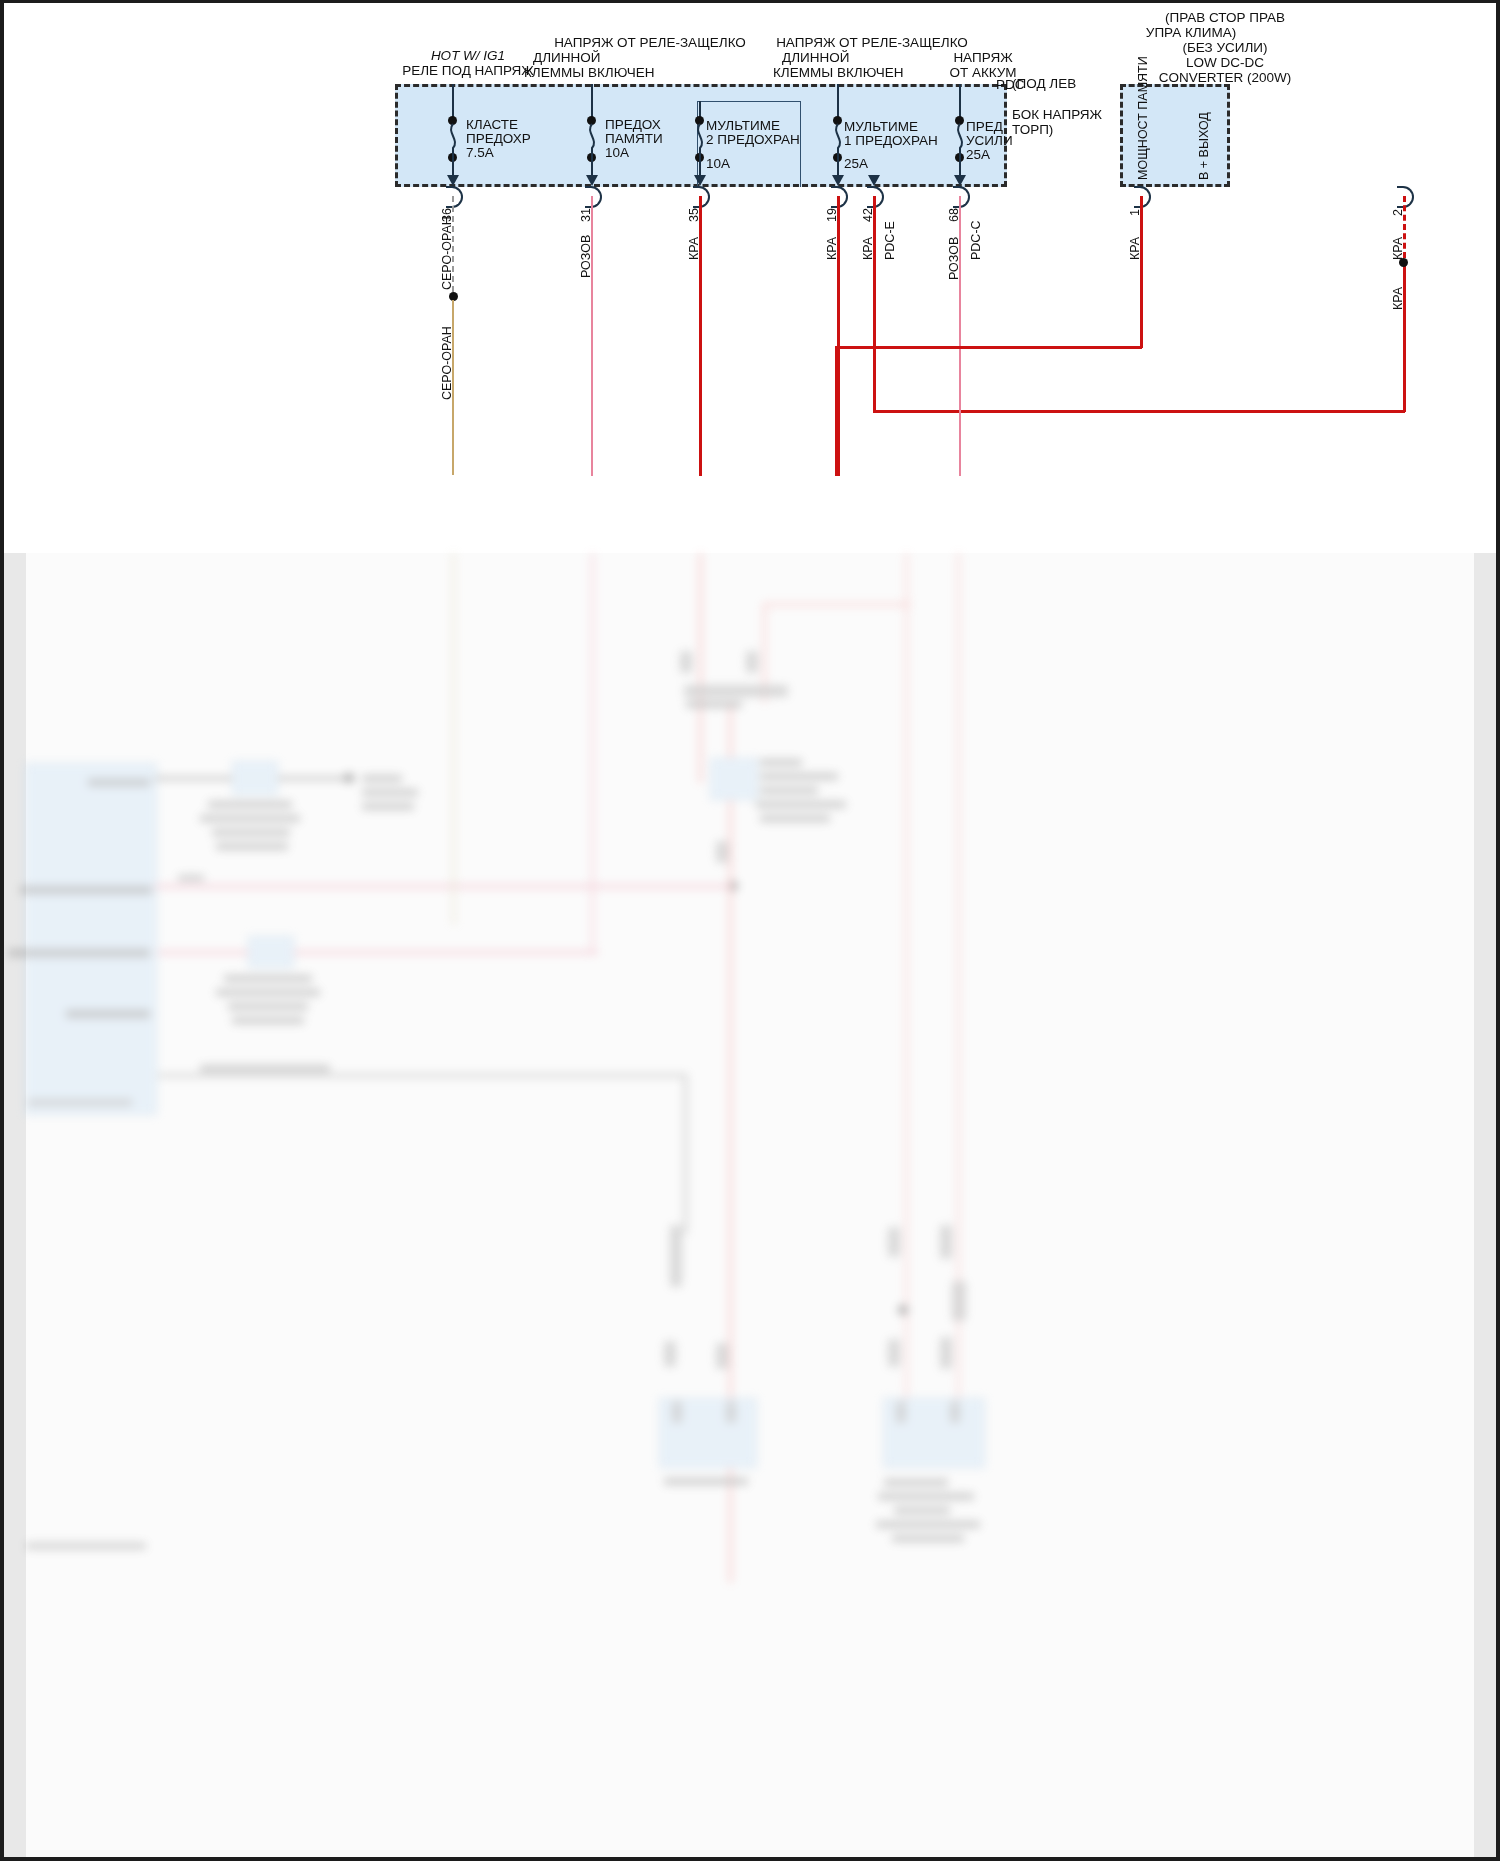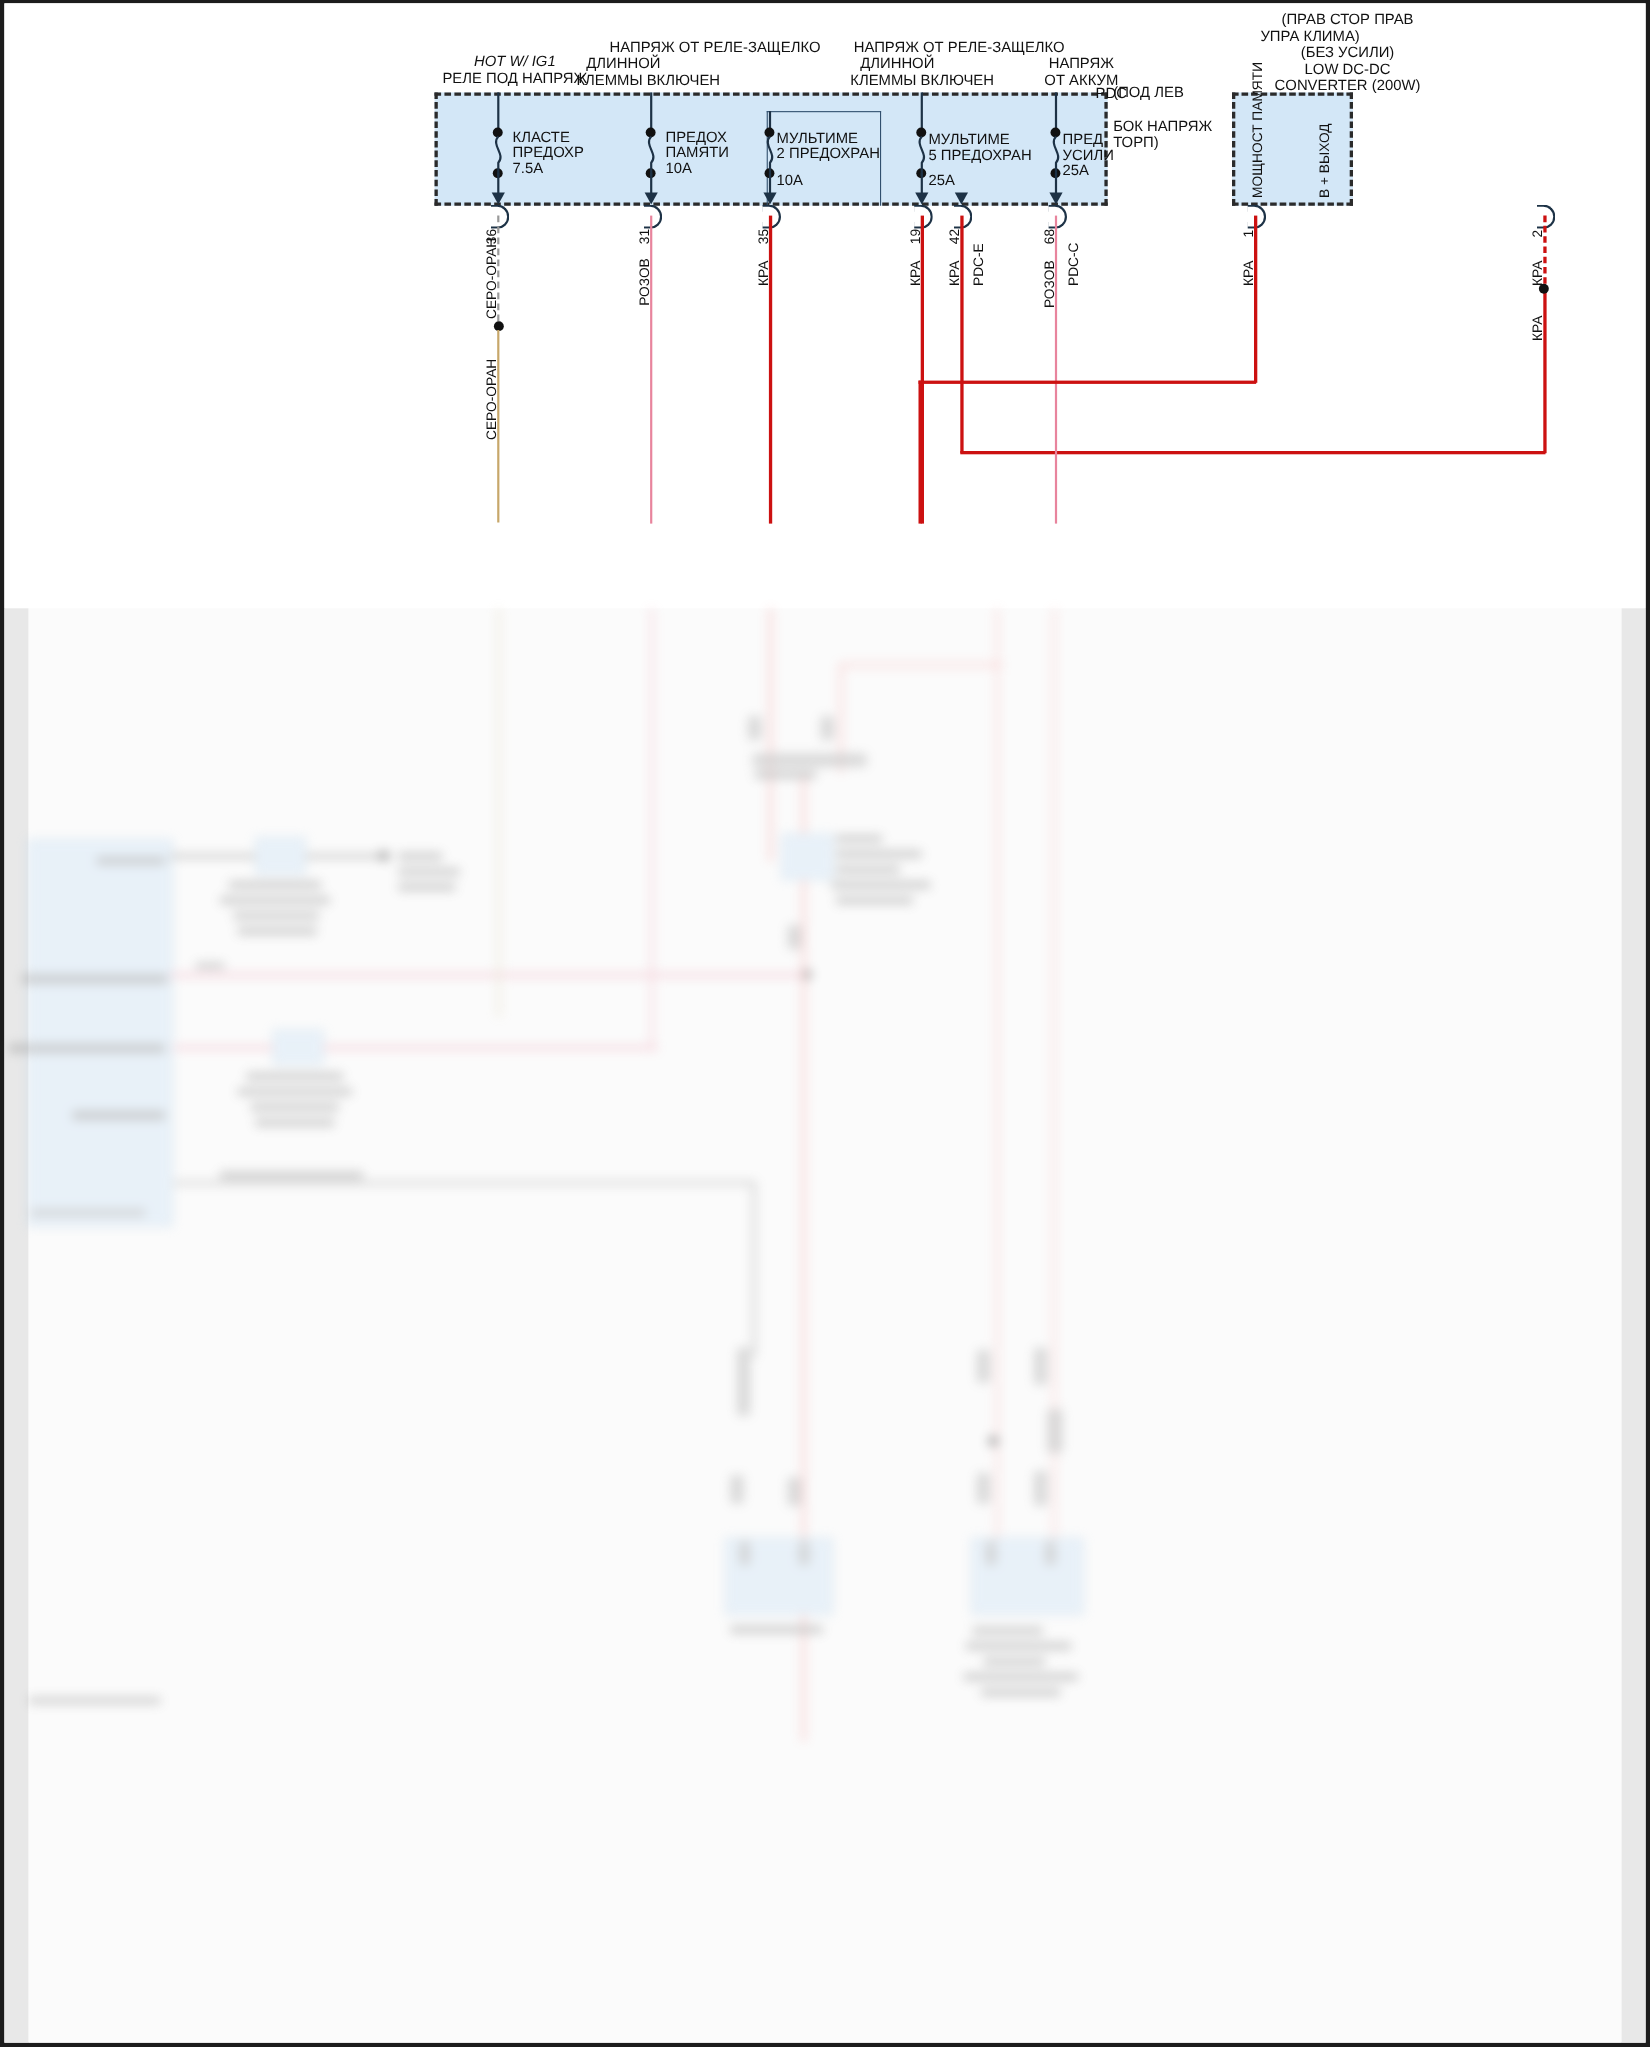--- a/index.html
+++ b/index.html
@@ -266,21 +266,21 @@
 
     <div class="w v" style="left:837px;top:84px;height:35px;border-left-color:#1d3246;"></div>
     <div class="fuse" style="left:829px;top:116px;">
       <div class="t top"></div>
         <div class="t bot"></div>
       <svg width="18" height="40" viewBox="0 0 18 40">
           <path d="M9 2 C 2 10, 16 18, 9 26 L 9 38" fill="none" stroke="#1d3246" stroke-width="2"></path>
         </svg>
     </div>
     <div class="lbl" style="left:844px;top:119px;">МУЛЬТИМЕ</div>
-    <div class="lbl" style="left:844px;top:133px;">5 ПРЕДОХРАН</div>
+    <div class="lbl" style="left:844px;top:133px;">1 ПРЕДОХРАН</div>
     <div class="lbl" style="left:844px;top:156px;">25A</div>
     <div class="w v" style="left:837px;top:157px;height:20px;border-left-color:#1d3246;"></div>
     <div class="arrow" style="left:832px;top:175px;"></div>
     <div class="conn" style="left:831px;top:186px;"></div>
     <div class="vlbl" style="left:825px;top:222px;">19</div>
     <div class="vlbl" style="left:825px;top:260px;">КРА</div>
     <div class="w vthick" style="left:837px;top:196px;height:280px;border-left-color:#cc1111;"></div>
 
     <div class="arrow" style="left:868px;top:175px;"></div>
     <div class="conn" style="left:867px;top:186px;"></div>

